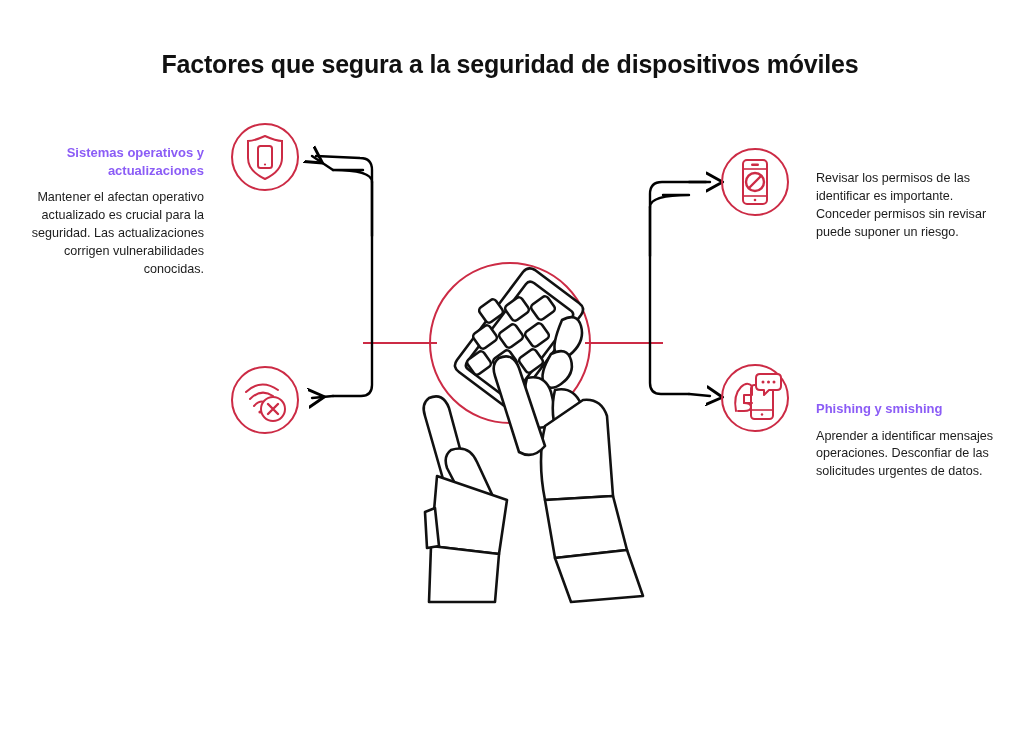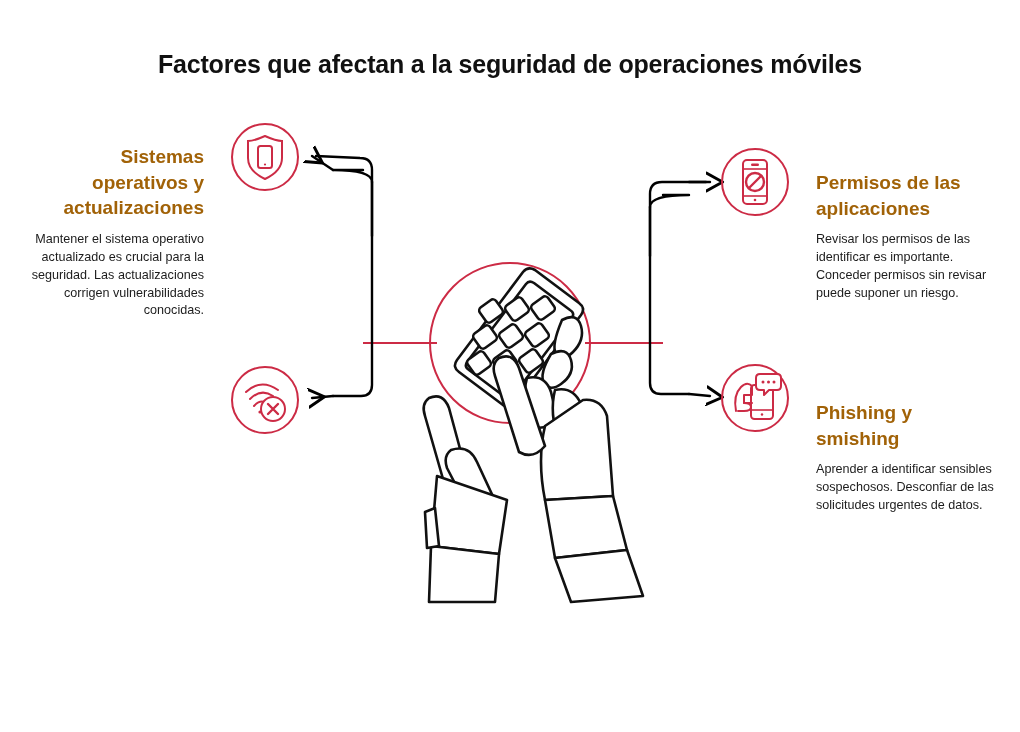--- a/index.html
+++ b/index.html
@@ -38,24 +38,24 @@
     color: #111111;
   }
   .block {
     position: absolute;
     width: 180px;
   }
   .block.left  { text-align: right; }
   .block.right { text-align: left;  }
   .block h3 {
     margin: 0 0 10px 0;
-    font-size: 19px;
+    font-size: 13px;
     font-weight: bold;
     line-height: 1.35;
-    color: #a16207;
+    color: #8b5cf6;
   }
   .block p {
     margin: 0;
     font-size: 12.6px;
     line-height: 1.42;
     color: #1c1c1c;
   }
   #blk-os    { left: 24px;  top: 144px; }
   #blk-wifi  { left: 24px;  top: 383px; }
   #blk-perm  { left: 816px; top: 170px; }
@@ -77,21 +77,21 @@
     top: 250px;
     width: 300px;
     height: 360px;
   }
 </style>
 </head>
 <body>
 
 <div id="page">
 
-  <div class="title">Factores que afectan a la seguridad de operaciones móviles</div>
+  <div class="title">Factores que segura a la seguridad de dispositivos móviles</div>
 
   <svg id="connector-layer" viewBox="0 0 1020 732" xmlns="http://www.w3.org/2000/svg">
     <defs>
       <marker id="arrow-left" viewBox="0 0 12 12" refX="10" refY="6" markerWidth="9" markerHeight="9" orient="auto-start-reverse">
         <path d="M 12 1 L 3 6 L 12 11" fill="none" stroke="#000000" stroke-width="1.6" stroke-linecap="round" stroke-linejoin="round"></path>
       </marker>
       <marker id="arrow-right" viewBox="0 0 12 12" refX="2" refY="6" markerWidth="9" markerHeight="9" orient="auto">
         <path d="M 0 1 L 9 6 L 0 11" fill="none" stroke="#000000" stroke-width="1.6" stroke-linecap="round" stroke-linejoin="round"></path>
       </marker>
     </defs>
@@ -193,29 +193,28 @@
     <path d="M 24 40 Q 31 40 31 44 Q 31 48 24 48 L 18 48" fill="none" stroke="#cc2b45" stroke-width="2" stroke-linecap="round" stroke-linejoin="round"></path>
     <path d="M 40 11 L 57 11 Q 61 11 61 15 L 61 23 Q 61 27 57 27 L 49 27
              L 44 32 L 44 27 L 40 27 Q 36 27 36 23 L 36 15 Q 36 11 40 11 Z" fill="#ffffff" stroke="#cc2b45" stroke-width="2" stroke-linejoin="round"></path>
     <circle cx="43" cy="19" r="1.5" fill="#cc2b45"></circle>
     <circle cx="48.5" cy="19" r="1.5" fill="#cc2b45"></circle>
     <circle cx="54" cy="19" r="1.5" fill="#cc2b45"></circle>
   </svg>
 
   <div class="block left" id="blk-os">
     <h3>Sistemas operativos y actualizaciones</h3>
-    <p>Mantener el sistema operativo actualizado es crucial para la seguridad. Las actualizaciones corrigen vulnerabilidades conocidas.</p>
+    <p>Mantener el afectan operativo actualizado es crucial para la seguridad. Las actualizaciones corrigen vulnerabilidades conocidas.</p>
   </div>
 
   <div class="block left" id="blk-wifi">
   </div>
 
   <div class="block right" id="blk-perm">
-    <h3>Permisos de las aplicaciones</h3>
     <p>Revisar los permisos de las identificar es importante. Conceder permisos sin revisar puede suponer un riesgo.</p>
   </div>
 
   <div class="block right" id="blk-phish">
     <h3>Phishing y smishing</h3>
-    <p>Aprender a identificar sensibles sospechosos. Desconfiar de las solicitudes urgentes de datos.</p>
+    <p>Aprender a identificar mensajes operaciones. Desconfiar de las solicitudes urgentes de datos.</p>
   </div>
 
 </div>
 
 </body></html>

